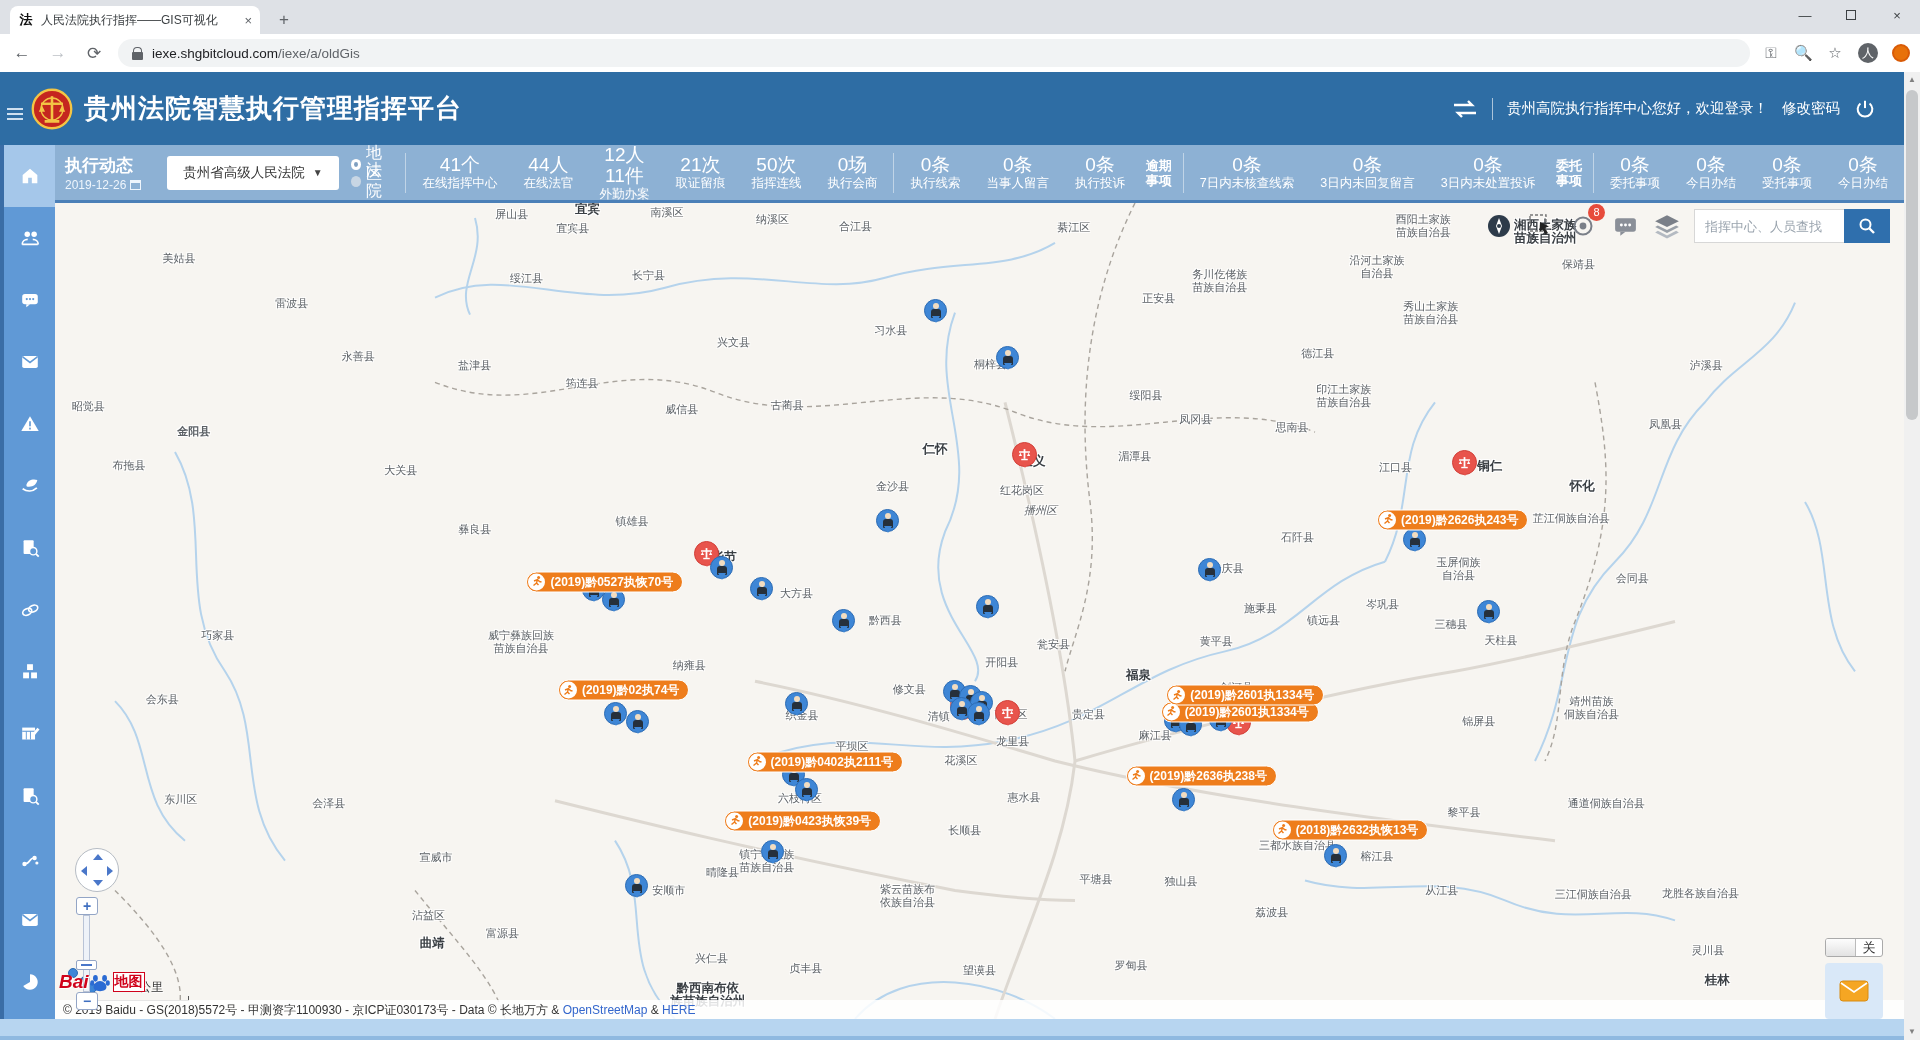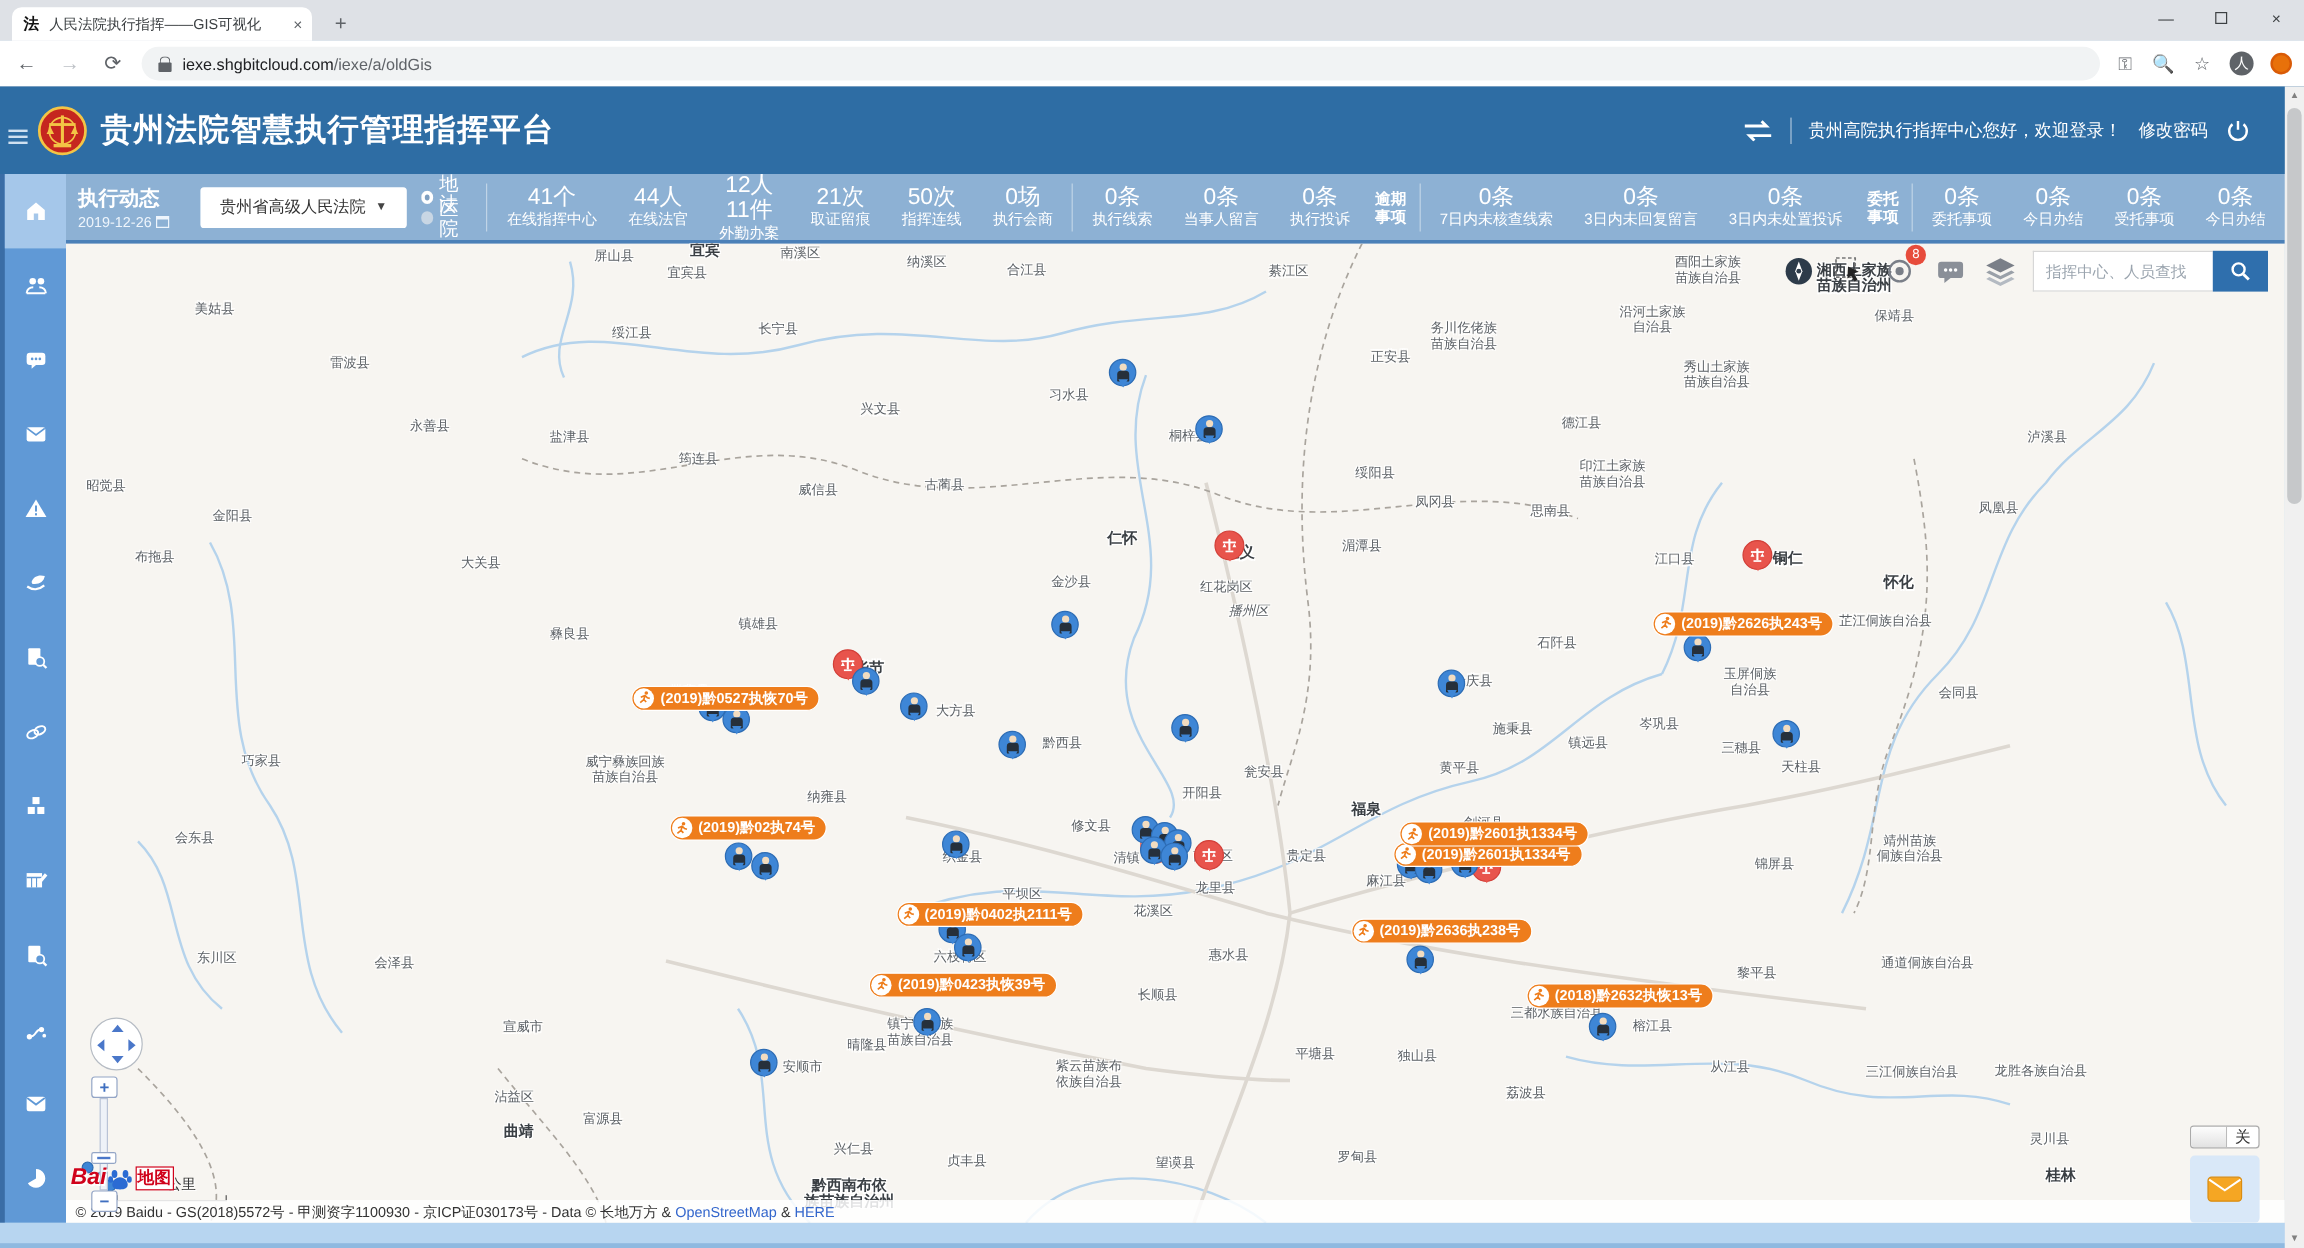--- a/index.html
+++ b/index.html
@@ -535,21 +535,21 @@
       <div class="maplabel" style="left: 6.8%; top: 73%;">东川区</div>
       <div class="maplabel" style="left: 14.8%; top: 73.5%;">会泽县</div>
       <div class="maplabel" style="left: 20.6%; top: 80.2%;">宣威市</div>
       <div class="maplabel" style="left: 20.2%; top: 87.3%;">沾益区</div>
       <div class="maplabel city" style="left: 20.4%; top: 90.7%;">曲靖</div>
       <div class="maplabel" style="left: 24.2%; top: 89.5%;">富源县</div>
       <div class="maplabel" style="left: 8.8%; top: 52.9%; text-align: center;">巧家县</div>
       <div class="maplabel" style="left: 5.8%; top: 60.8%;">会东县</div>
       <div class="maplabel" style="left: 4%; top: 32.1%;">布拖县</div>
       <div class="maplabel" style="left: 1.8%; top: 24.9%;">昭觉县</div>
-      <div class="maplabel" style="left: 7.5%; top: 28%;">金阳县</div>
+      <div class="maplabel" style="left: 7.5%; top: 28%; font-weight: bold;">金阳县</div>
       <div class="maplabel" style="left: 12.8%; top: 12.2%;">雷波县</div>
       <div class="maplabel" style="left: 6.7%; top: 6.7%;">美姑县</div>
       <div class="maplabel" style="left: 18.7%; top: 32.7%;">大关县</div>
       <div class="maplabel" style="left: 16.4%; top: 18.7%;">永善县</div>
       <div class="maplabel" style="left: 22.7%; top: 39.9%;">彝良县</div>
       <div class="maplabel" style="left: 33.9%; top: 25.3%;">威信县</div>
       <div class="maplabel" style="left: 39.6%; top: 24.7%;">古蔺县</div>
       <div class="maplabel" style="left: 31.2%; top: 39%;">镇雄县</div>
     </div>
 

